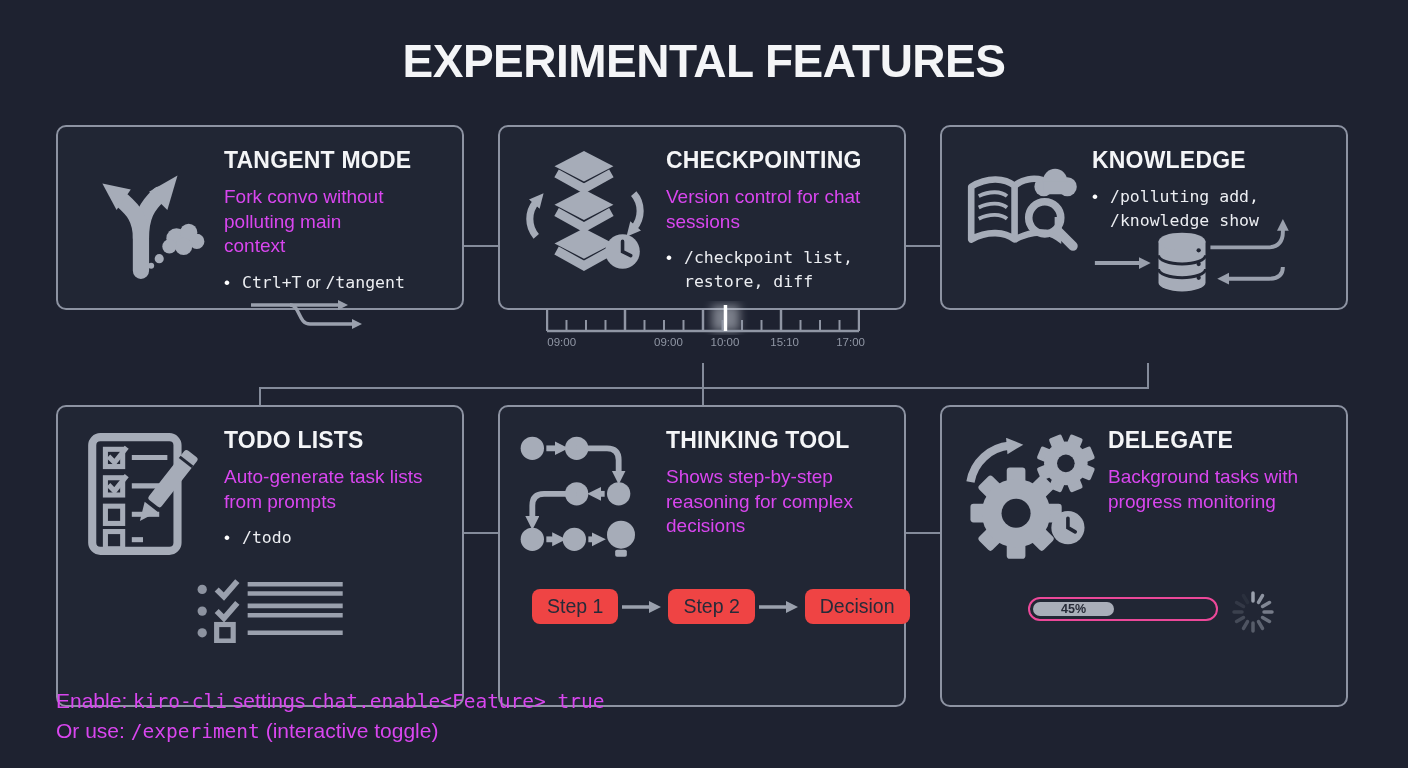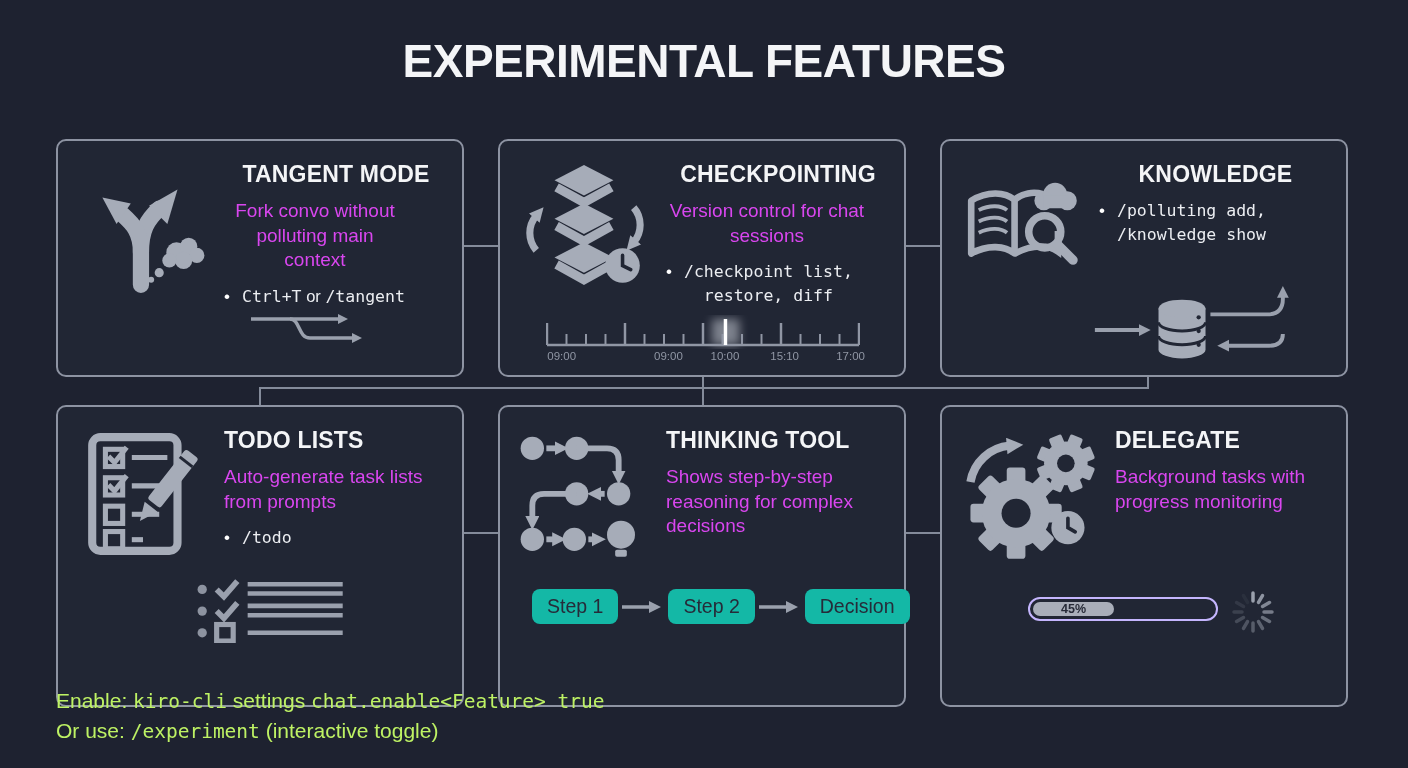--- a/index.html
+++ b/index.html
@@ -10,23 +10,23 @@
     font-family:"Liberation Sans", sans-serif;
   }
   .page-title {
     position:absolute; top:34px; left:0; right:0; text-align:center;
     font-size:46px; font-weight:bold; color:#f4f5f7; letter-spacing:-0.5px;
   }
   .card {
     position:absolute; width:408px; background:#212634;
     border:2px solid #8d93a2; border-radius:10px;
   }
-  .row1 { top:139px; height:238px;text-align:center; }
+  .row1 { top:125px; height:185px; }
   .row2 { top:405px; height:302px; }
-  .col1 { left:56px; } .col2 { left:498px; } .col3 { left:940px;padding-left:7px; }
+  .col1 { left:56px; } .col2 { left:498px; } .col3 { left:940px; }
 
   .card-icon { position:absolute; left:16px; top:22px; width:140px; height:132px; }
   .card-icon svg { width:100%; height:100%; }
   .icon-fill { fill:#a6acb8; }
   .icon-stroke { stroke:#a6acb8; fill:none; }
 
   .card-body { margin-left:166px; padding-top:20px; padding-right:14px; }
   .card.knowledge .card-body { margin-left:150px; }
   .card-title { font-size:23px; font-weight:bold; color:#f4f5f7; letter-spacing:0.2px; margin-bottom:11px; }
   .card-desc { font-size:19px; color:#d946ef; line-height:1.3; margin-bottom:12px; }
@@ -52,37 +52,37 @@
 
   
   .db-flow { position:absolute; right:22px; bottom:8px; width:235px; height:82px; }
 
   
   .todo-rows { position:absolute; left:138px; top:170px; width:155px; height:66px; }
 
   
   .step-flow { position:absolute; left:32px; top:182px; display:flex; align-items:center; }
   .step-box {
-    background:#14b8a6; color:#262b39; border-radius:8px;
+    background:#ef4444; color:#262b39; border-radius:8px;
     font-size:19.5px; padding:6px 15px; white-space:nowrap;
   }
   .step-arrow { margin:0 2px; }
 
   
   .progress-wrap { position:absolute; left:86px; top:190px; width:190px; height:24px;
-    border:2px solid #c4b5fd; border-radius:12px; padding:3px; }
+    border:2px solid #ec4899; border-radius:12px; padding:3px; }
   .progress-fill {
     height:100%; background:#a9aeb9; border-radius:7px;
     display:flex; align-items:center; justify-content:center;
     font-size:12.5px; font-weight:bold; color:#272b38;
   }
   .spinner { position:absolute; left:288px; top:182px; width:46px; height:46px; }
 
   
-  .footer { position:absolute; left:56px; top:686px; color:#bef264; }
+  .footer { position:absolute; left:56px; top:686px; color:#d946ef; }
   .footer-line { font-size:21px; line-height:29px; }
   .footer-line .mono { font-size:19.5px; }
 </style>
 </head>
 <body>
 
 <div id="page">
 
   <div class="page-title">EXPERIMENTAL FEATURES</div>
 

